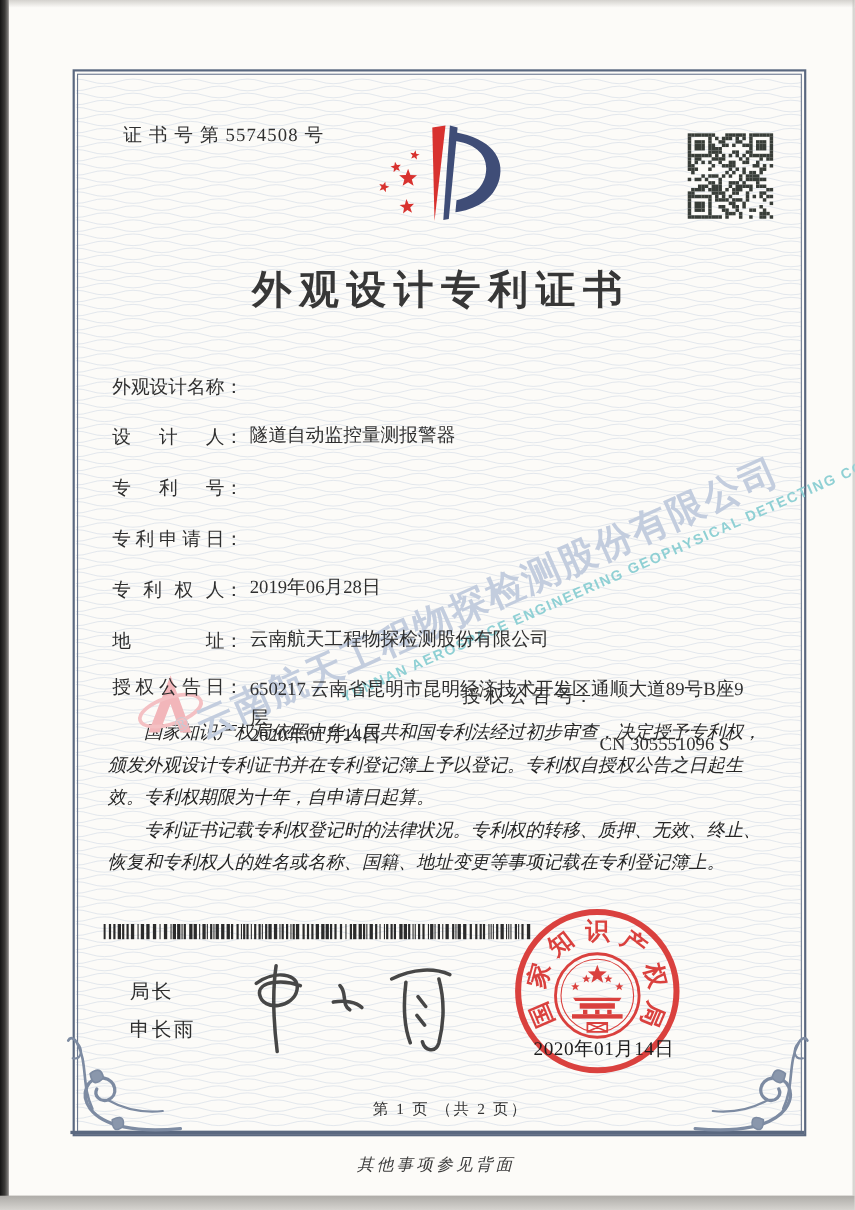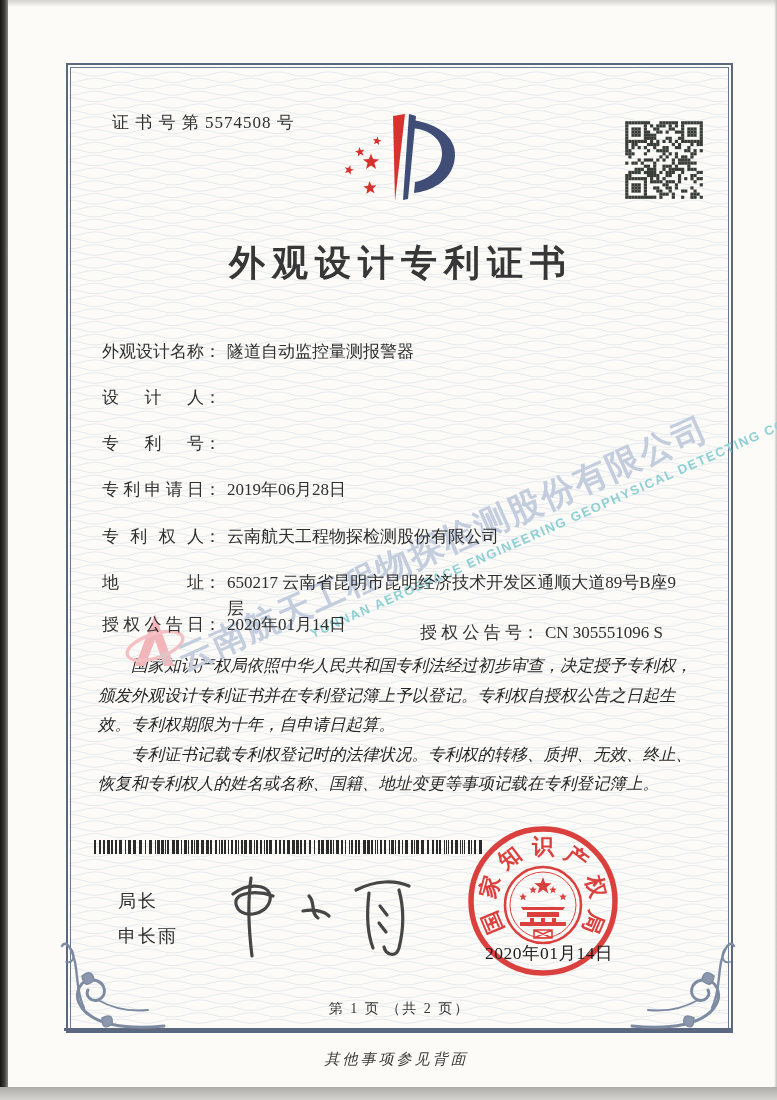--- a/index.html
+++ b/index.html
@@ -23,35 +23,35 @@
 
   .content{z-index:2;color:#2f2f2f;}
   #cert-no{left:88px;top:111px;font-size:17px;letter-spacing:1px;margin-left:16px;}
   #logo{left:325px;top:100px;z-index:2;}
   #qr{left:611px;top:115px;z-index:2;}
   #title{left:58px;top:239px;width:663px;text-align:center;font-size:36px;font-weight:bold;
          letter-spacing:7px;padding-left:7px;box-sizing:border-box;color:#373737;}
   .row{left:94px;display:flex;align-items:flex-start;font-size:17px;line-height:26px;}
   .flabel{display:inline-block;width:102px;text-align:justify;text-align-last:justify;white-space:nowrap;}
   .fcolon{display:inline-block;margin-right:6px;}
-  .fvalue{white-space:nowrap;}
+  .fvalue{white-space:nowrap;margin-top:44px;}
   .fvalue.wrap{white-space:normal;width:452px;}
   #row-0{top:339px;}#row-1{top:385px;}#row-2{top:431px;}#row-3{top:477px;}
   #row-4{top:524px;}#row-5{top:570px;}#row-6{top:612px;}
   #row-6b{left:412px;top:620px;}
   .kai{font-style:italic;}
   #paras{left:90px;top:651px;width:604px;font-size:16.5px;line-height:29.5px;color:#262626;}
   #paras p{margin:0;text-indent:2em;}
   #barcode{left:86px;top:840px;z-index:2;}
   #officer-title{left:110px;top:889px;font-size:18px;letter-spacing:2px;}
   #officer-name{left:110px;top:924px;font-size:18px;letter-spacing:2px;}
   #sig{left:215px;top:860px;z-index:2;}
   #seal{left:455px;top:820px;z-index:2;opacity:.92;}
   #seal-date{left:477px;top:941px;font-size:17.5px;color:#1d1d1d;letter-spacing:.5px;z-index:3;}
-  #page-info{left:60px;top:1000px;width:663px;text-align:center;font-size:14px;letter-spacing:2px;color:#333;}
+  #page-info{left:70px;top:1000px;width:663px;text-align:center;font-size:14px;letter-spacing:2px;color:#333;}
   #back-note{left:0;top:1050px;width:777px;text-align:center;font-size:15px;letter-spacing:3px;color:#3a3a3a;}
 
   #wm{left:145px;top:648px;width:700px;transform:rotate(-24deg);transform-origin:0 0;
       z-index:1;pointer-events:none;white-space:nowrap;}
   #wm-cn{font-size:34px;font-weight:bold;letter-spacing:2px;color:#c3cdde;}
   #wm-reg{font-size:18px;color:#c6cbd4;vertical-align:14px;margin-right:6px;}
   #wm-en{position:absolute;left:150px;top:44px;font-size:13px;letter-spacing:1.6px;
          color:#8fd0d4;font-family:"Liberation Sans","DejaVu Sans",sans-serif;font-weight:bold;}
   #wm-logo{left:116px;top:608px;z-index:1;}
   .fl{z-index:2;}

